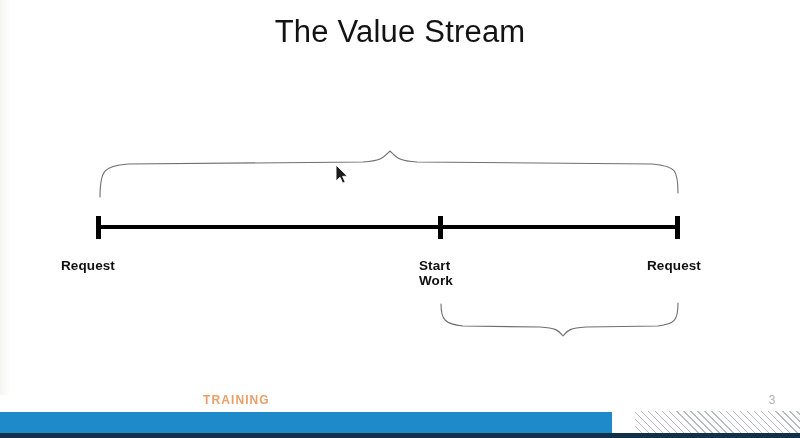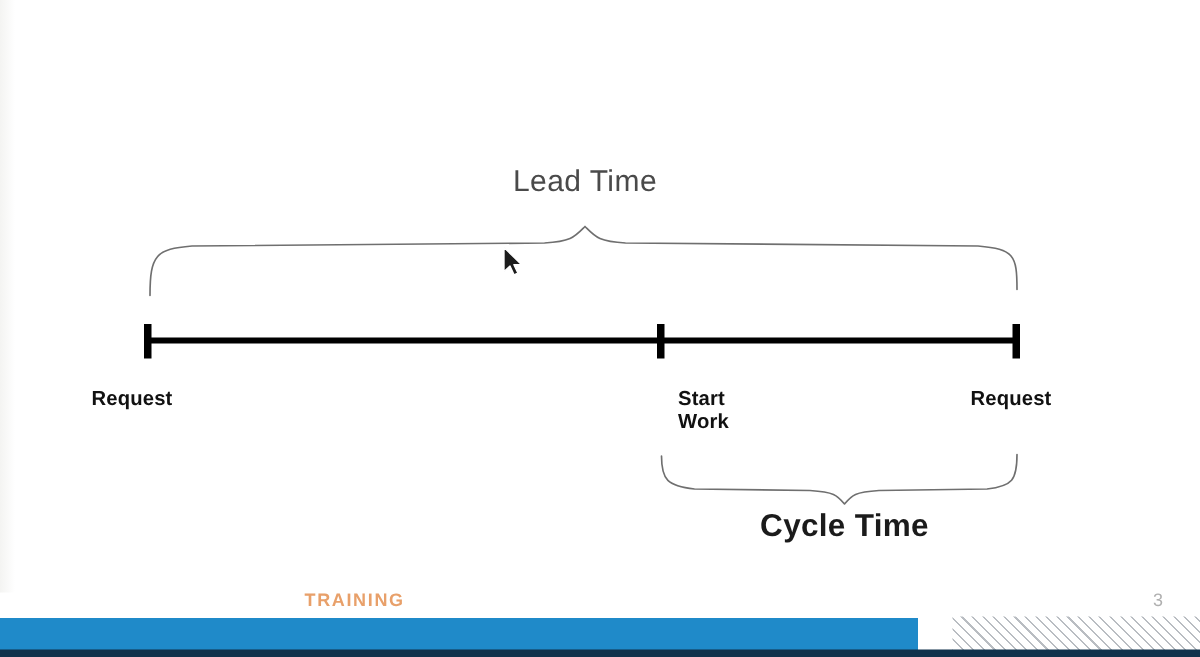--- a/index.html
+++ b/index.html
@@ -64,21 +64,21 @@
   .tick-label {
     position: absolute;
     font-size: 13.5px;
     font-weight: 700;
     color: #111111;
     line-height: 15px;
     letter-spacing: 0.1px;
     white-space: pre-line;
   }
   #label-request  { left: 61px;  top: 258px; }
-  #label-start    { left: 419px; top: 258px; margin-left: 33px; }
+  #label-start    { left: 419px; top: 258px; }
   #label-delivery { left: 647px; top: 258px; }
 
   
   #vector-layer {
     position: absolute;
     left: 0; top: 0;
     width: 800px; height: 438px;
   }
 
   
@@ -139,22 +139,22 @@
     pointer-events: none;
   }
 </style>
 </head>
 <body>
 
 <div id="slide">
 
   <div id="left-tint"></div>
 
+  <div id="slide-title">The Value Stream</div>
 
-  <div id="lead-time-label">Lead Time</div>
 
   <svg id="vector-layer" viewBox="0 0 800 438">
 
     <path d="M 100,197
              C 100,170 104,166 128,164
              L 363,162
              C 381,161 383,158 390,151
              C 397,158 399,161 417,162
              L 652,164
              C 676,166 678,170 678,193" fill="none" stroke="#6f6f6f" stroke-width="1.1" stroke-linecap="round" stroke-linejoin="round"></path>
@@ -174,21 +174,20 @@
              C 675,324 678,320 678,303" fill="none" stroke="#6f6f6f" stroke-width="1.1" stroke-linecap="round" stroke-linejoin="round"></path>
   </svg>
 
   <div class="tick-label" id="label-request">Request</div>
 
   <div class="tick-label" id="label-start">Start
 Work</div>
 
   <div class="tick-label" id="label-delivery">Request</div>
 
-  <div id="cycle-time-label">Cycle Time</div>
 
   <div id="footer-training">TRAINING</div>
 
   <div id="footer-bar"></div>
   <div id="footer-hatch"></div>
   <div id="footer-baseline"></div>
 
   <div id="page-number">3</div>
 
   <svg id="mouse-cursor" viewBox="0 0 14 22">

